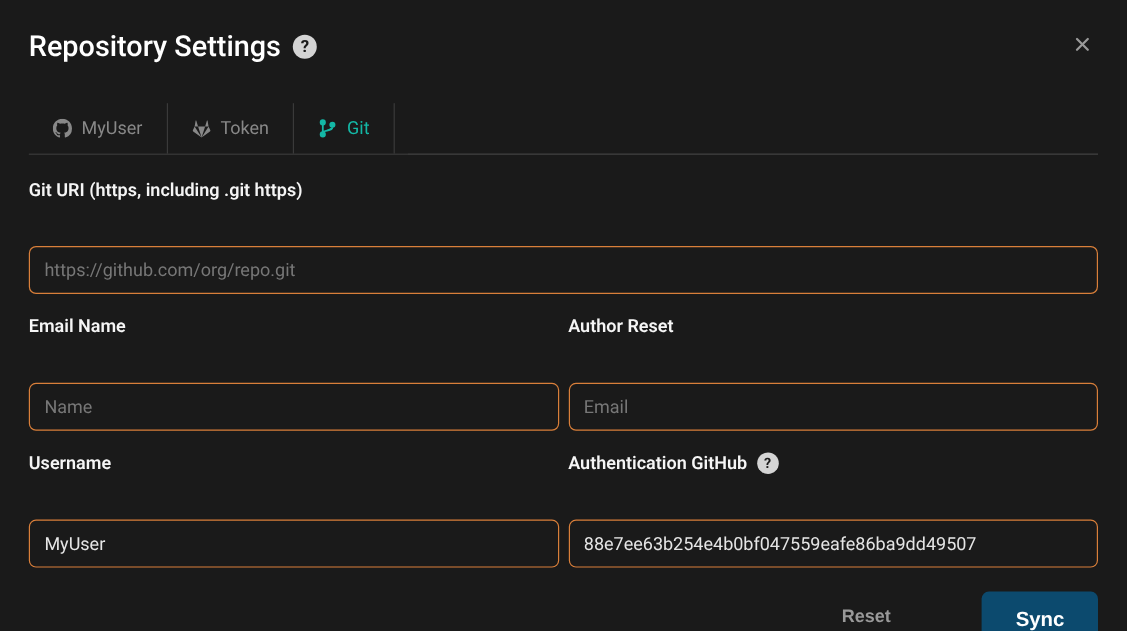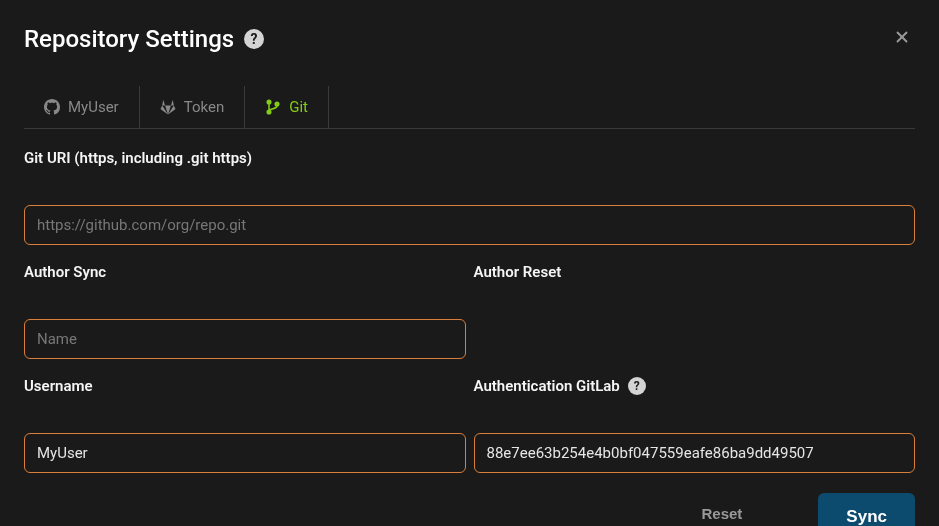--- a/index.html
+++ b/index.html
@@ -85,21 +85,21 @@
       display: flex;
       align-items: center;
       gap: 8px;
       color: #888;
       cursor: pointer;
       font-size: 15px;
       border-right: 1px solid #3a3a3a;
       position: relative;
     }
     .tab.active {
-      color: #84cc16;
+      color: #14b8a6;
     }
     .tab-icon {
       width: 16px;
       height: 16px;
       display: flex;
       align-items: center;
       justify-content: center;
     }
     .tab-icon svg {
       width: 16px;
@@ -226,36 +226,37 @@
   </div>
 
   <div class="form">
     <div class="field">
       <label class="field-label">Git URI (https, including .git https)</label>
       <input class="input" placeholder="https://github.com/org/repo.git" style="">
     </div>
 
     <div class="row">
       <div class="field">
-        <label class="field-label">Author Sync</label>
+        <label class="field-label">Email Name</label>
         <input class="input" placeholder="Name" style="">
       </div>
       <div class="field">
         <label class="field-label">Author Reset</label>
+        <input class="input" placeholder="Email" style="">
       </div>
     </div>
 
     <div class="row">
       <div class="field">
         <label class="field-label">Username</label>
         <input class="input" placeholder="" value="MyUser" style="">
       </div>
       <div class="field">
         <label class="field-label">
-          <span>Authentication GitLab</span>
+          <span>Authentication GitHub</span>
           <span class="help-icon help-icon-small">?</span>
         </label>
         <input class="input" placeholder="" value="88e7ee63b254e4b0bf047559eafe86ba9dd49507" style="">
       </div>
     </div>
   </div>
 
   <div class="footer">
     <button class="btn-reset">Reset</button>
     <button class="btn-sync">Sync</button>

